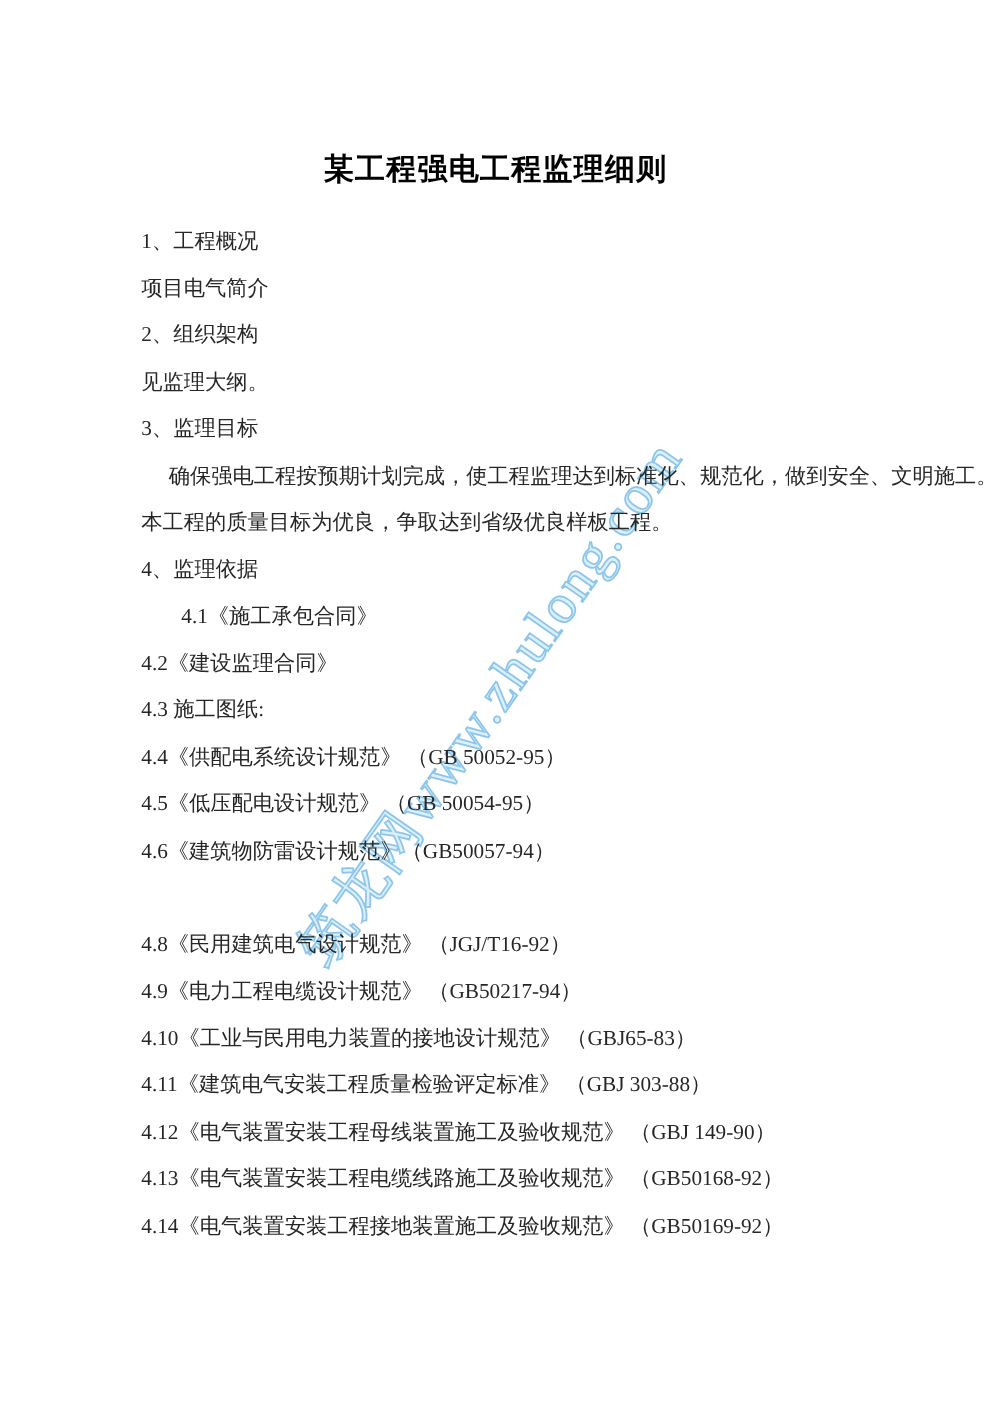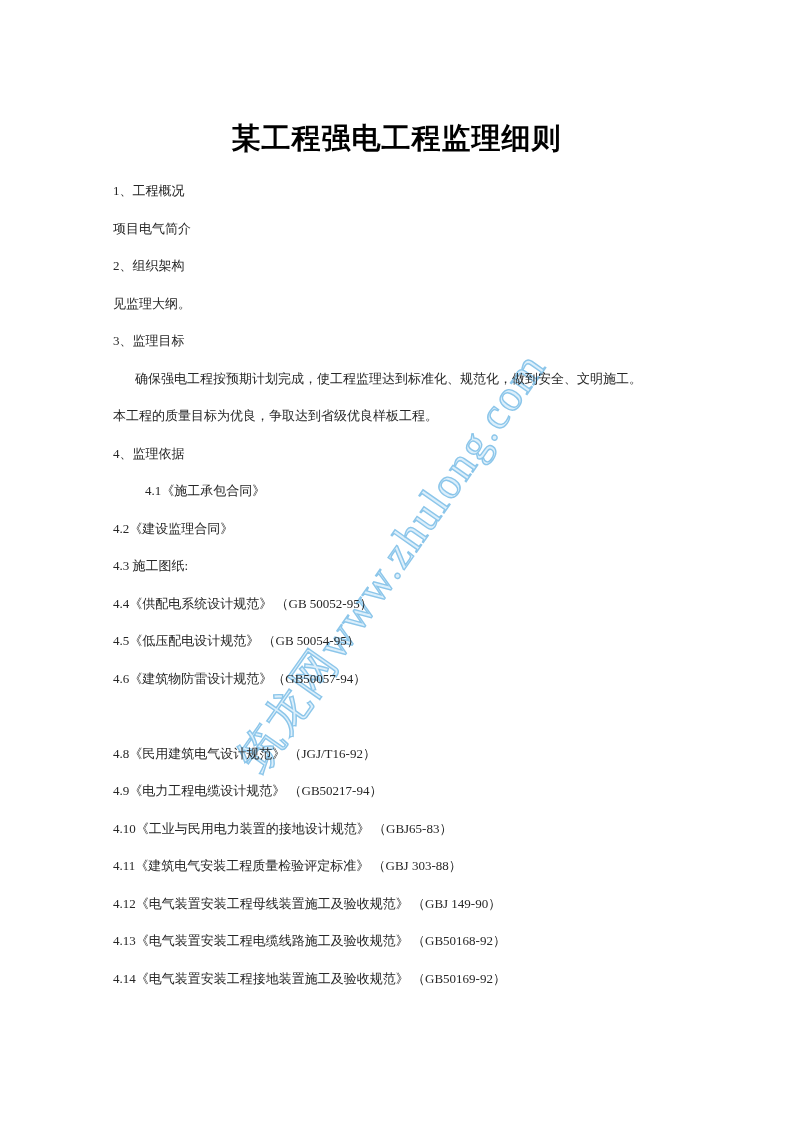--- a/index.html
+++ b/index.html
@@ -31,36 +31,36 @@
     pointer-events: none;
     z-index: 1;
   }
   .doc-title {
     position: absolute;
     top: 119px;
     left: 0;
     width: 100%;
     margin: 0;
     text-align: center;
-    font-size: 29px;
+    font-size: 24px;
     font-weight: bold;
     letter-spacing: 1px;
     color: var(--title-color, #000000);
     z-index: 2;
   }
   .doc-body {
     position: absolute;
     inset: 0;
     z-index: 2;
   }
   .doc-line {
     position: absolute;
     left: 113px;
     white-space: nowrap;
-    font-size: 13px;
+    font-size: 17px;
     line-height: 1;
     color: var(--text-color, #262626);
   }
   .doc-line.indent {
     padding-left: 22px;
   }
 </style>
 </head>
 <body>
 

